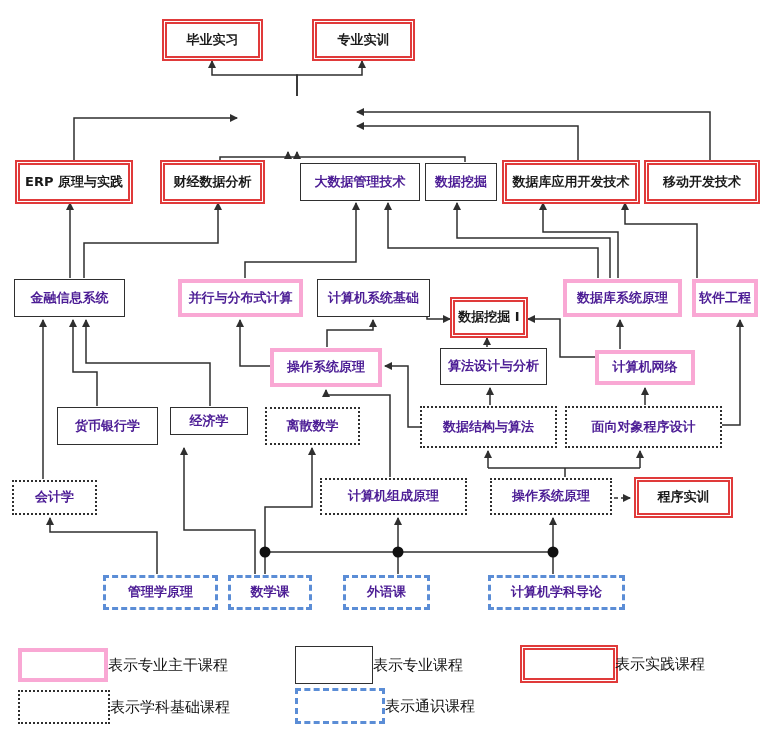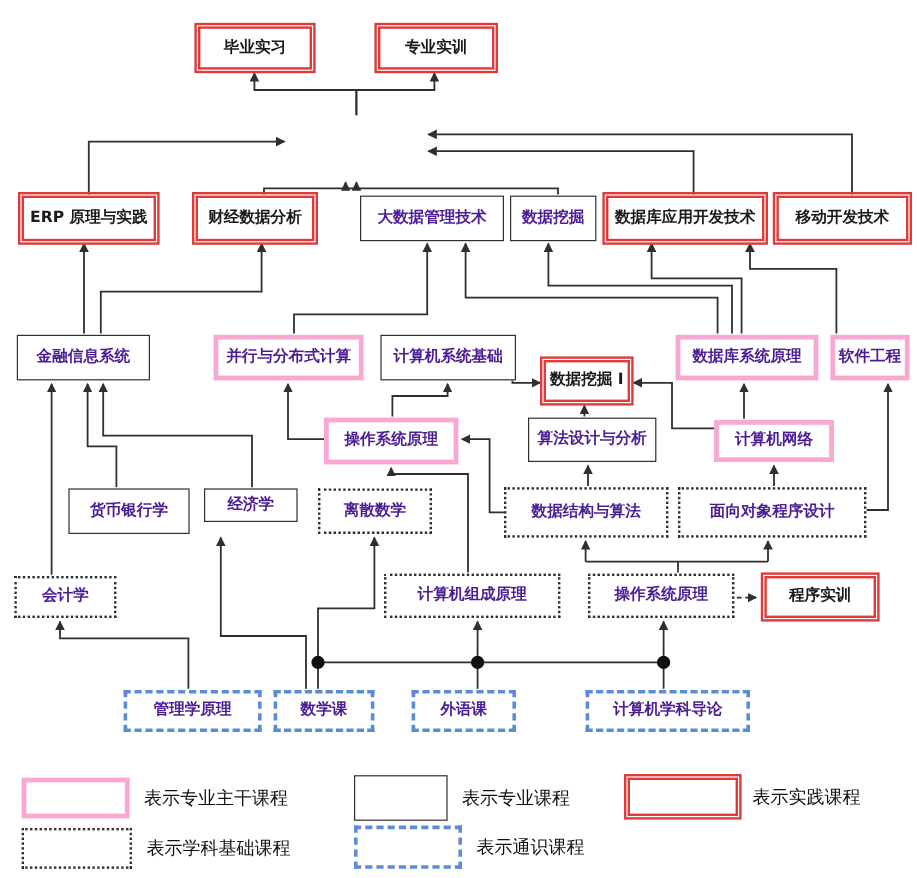--- a/index.html
+++ b/index.html
@@ -17,21 +17,21 @@
   
   .t-practice{border:2px solid #e03a3a;outline:2px solid #e03a3a;outline-offset:1px;color:#1a1a1a;}
   
   .t-core{border:4px solid #f9a8d4;}
   
   .t-pro{border:1.5px solid #2f2f2f;}
   
   .t-found{border:2px dotted #2f2f2f;}
   
   .t-gen{border:3px dashed #5b8dd6;}
-  .legend-item{position:absolute;display:flex;align-items:center;gap:12px;}
+  .legend-item{position:absolute;display:flex;align-items:center;}
   .legend-swatch{display:inline-block;box-sizing:border-box;background:#fff;}
   .legend-label{font-size:15px;color:#111;font-weight:normal;white-space:nowrap;}
 </style>
 </head>
 <body>
 
 <div id="stage">
 
   <svg class="wires" width="764" height="732" viewBox="0 0 764 732">
     <defs>

